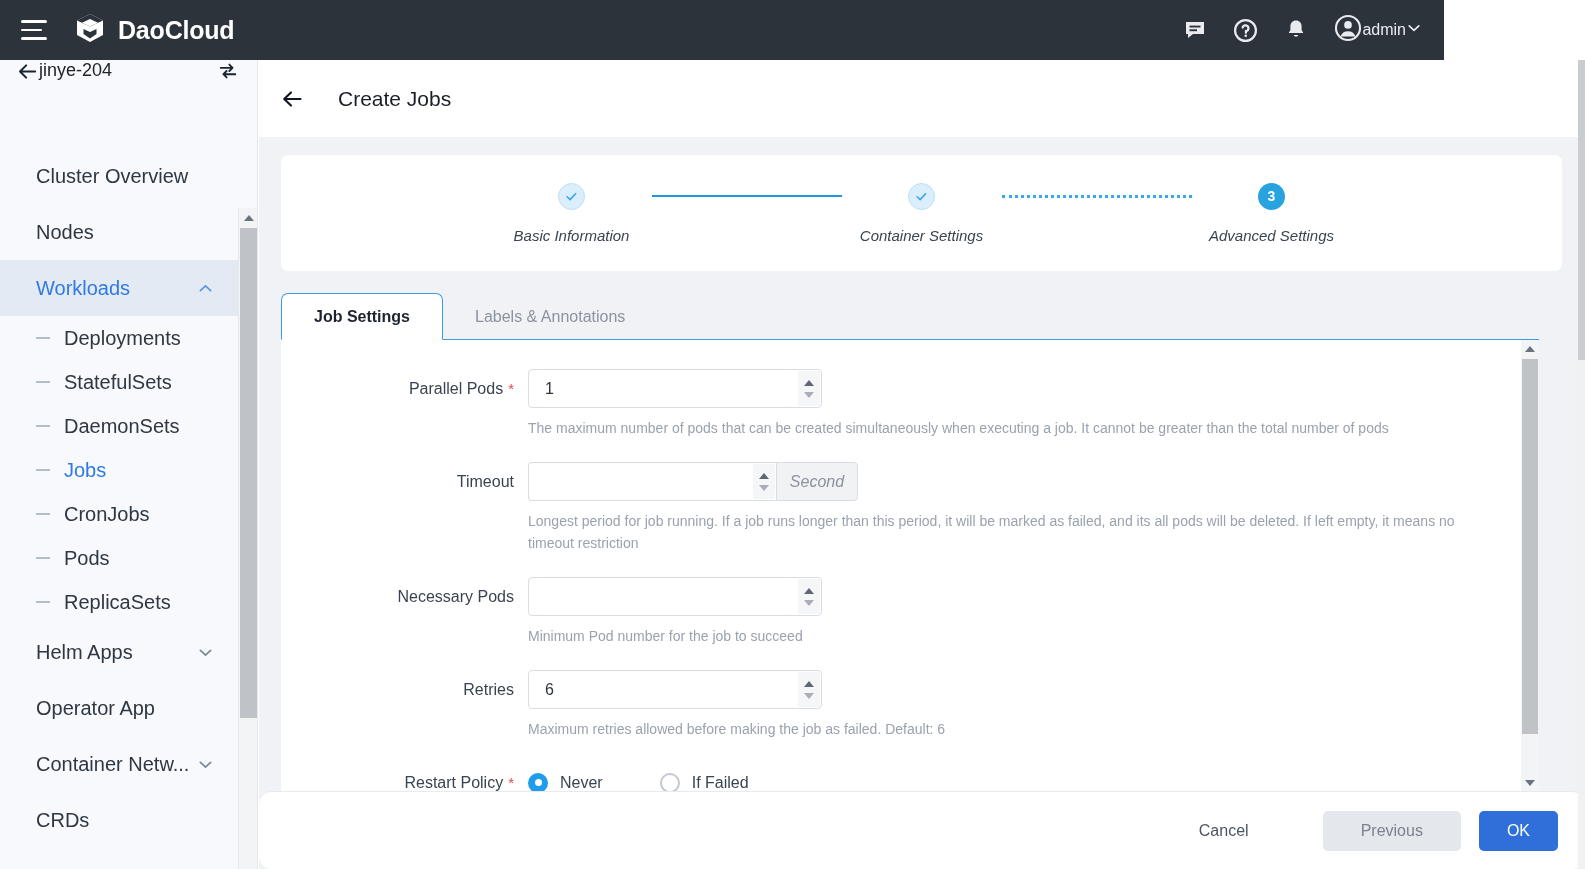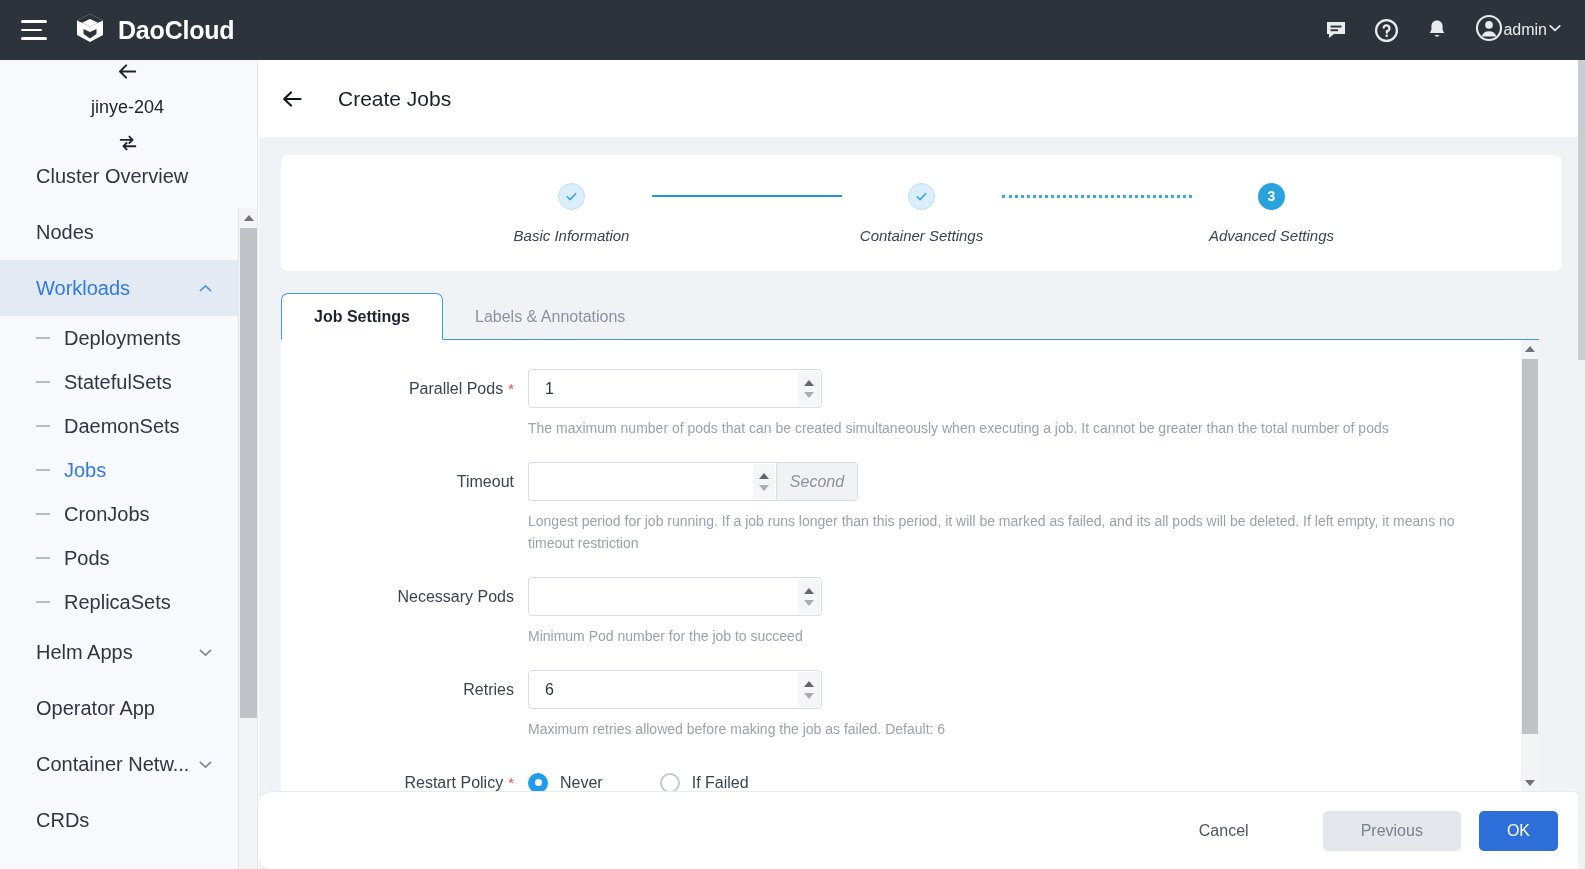--- a/index.html
+++ b/index.html
@@ -6,21 +6,21 @@
   html, body {
     width: 1585px; height: 869px;
     font-family: "Liberation Sans", sans-serif;
     background: #ffffff;
     overflow: hidden;
   }
 
   
   .topbar {
     position: absolute; top: 0; left: 0;
-    width: 1585px; height: 60px;
+    width: 1444px; height: 60px;
     background: #2d333b;
     display: flex; align-items: center;
   }
   .hamburger {
     width: 26px; height: 20px;
     margin-left: 21px; margin-right: 26px;
     display: flex; flex-direction: column; justify-content: space-between;
     cursor: pointer;
   }
   .hamburger span { display: block; height: 2.6px; background: #fff; border-radius: 2px; }
@@ -41,24 +41,23 @@
   .user-name { color: #e9ecef; font-size: 16px; }
 
   
   .sidebar {
     position: absolute; top: 60px; left: 0;
     width: 258px; height: 809px;
     background: #f7f9fc;
     border-right: 1px solid #e3e8ef;
   }
   .sb-head {
-    height: 88px; display: flex; align-items: center;
-    padding: 0 18px 0 16px; gap: 14px;
+    height: 88px; display: flex; align-items: flex-start;
+    padding: 0 18px 0 16px; 
     background: #f7f9fc;
-    flex-direction: column;
   }
   .sb-back { cursor: pointer; display: flex; }
   .sb-title { font-size: 18px; color: #20252c; flex: 1; }
   .sb-switch { cursor: pointer; display: flex; }
 
   .sb-scroll {
     position: absolute; top: 88px; left: 0;
     width: 240px; height: 721px;
     overflow: hidden;
   }

